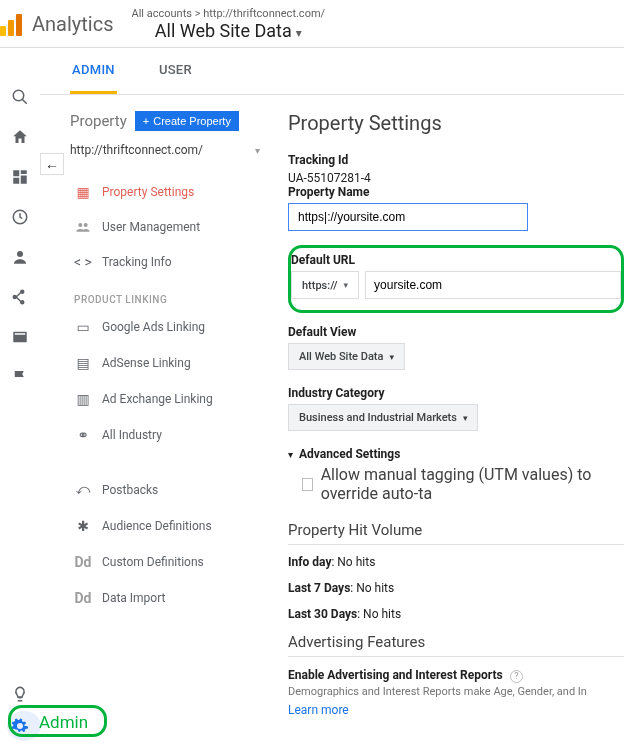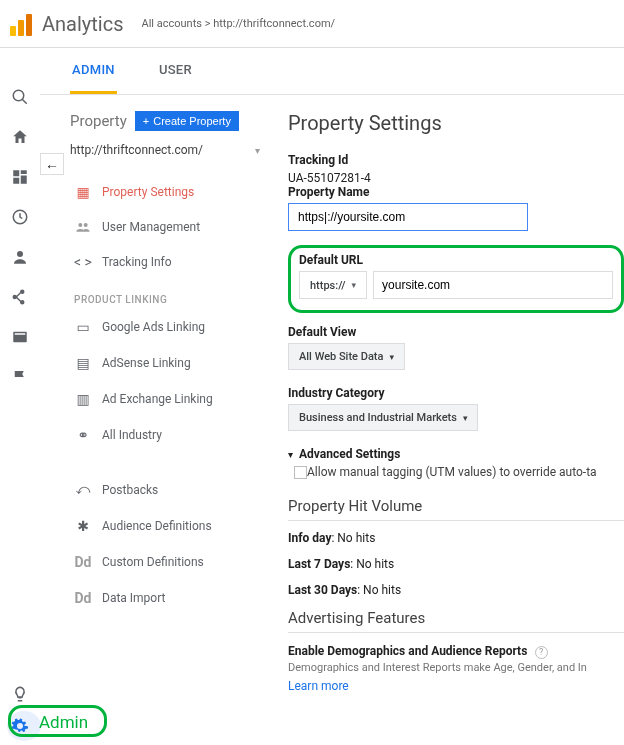--- a/index.html
+++ b/index.html
@@ -1,19 +1,19 @@
 <!DOCTYPE html>
 <html><head>
   <meta charset="utf-8">
   <style>
     * { box-sizing: border-box; margin: 0; padding: 0; }
     body { font-family: Roboto, Arial, sans-serif; font-size: 13px; color: #212121; width: 624px; background: #fff; }
 
     
-    .top-header { height: 48px; display: flex; align-items: center; padding-left: 10px; border-bottom: 1px solid #ddd; text-align: center; }
+    .top-header { height: 48px; display: flex; align-items: center; border-bottom: 1px solid #ddd; text-align: center; }
     .ga-logo { width: 24px; height: 24px; margin-right: 8px; display: flex; align-items: flex-end; gap: 2px; }
     .ga-logo .bar { width: 6px; border-radius: 1px; }
     .ga-logo .b1 { height: 10px; background: #fbbc04; }
     .ga-logo .b2 { height: 16px; background: #f29900; }
     .ga-logo .b3 { height: 22px; background: #e37400; }
     .app-title { font-size: 20px; color: #616161; font-weight: 400; }
     .breadcrumb-block { margin-left: 18px; overflow:hidden; }
     .breadcrumb-small { font-size: 11px; color: #616161; white-space: nowrap; }
     .breadcrumb-big { font-size: 18px; color: #212121; }
     .breadcrumb-big .chev { font-size: 12px; color:#616161; margin-left: 4px; }
@@ -60,27 +60,27 @@
     .settings-h2 { font-size:15px; font-weight:400; color:#424242; border-bottom:1px solid #e0e0e0; padding-bottom:5px; margin-bottom:10px; }
     .field-label { font-size:12px; font-weight:700; color:#212121; margin-bottom:4px; display:block; }
     .field-value { font-size:12px; color:#212121; }
     .text-input { width: 240px; padding:6px 9px; font-size:12px; border:1px solid #4285f4; margin-bottom:14px; }
 
     .url-row { display:flex; gap:6px; align-items:stretch; margin-bottom:6px; }
     .select-box { border:1px solid #dadce0; background:#fff; font-size:11px; font-weight:500; color:#3c4043; padding:6px 10px; display:flex; align-items:center; gap:6px; cursor:pointer; }
     .select-box .chev { font-size:9px; color:#5f6368; }
     .url-input { flex:1; border:1px solid #dadce0; font-size:12px; padding:6px 8px; }
 
-    .highlight-green { border: 3px solid #00b33c; border-radius: 14px; padding: 5px 8px; margin-bottom:12px; }
+    .highlight-green { border: 3px solid #00b33c; border-radius: 14px; padding: 5px 0; margin-bottom:12px; }
 
     .plain-select { display:inline-flex; border:1px solid #dadce0; background:#f1f3f4; font-size:11px; font-weight:500; color:#3c4043; padding:6px 10px; align-items:center; gap:6px; cursor:pointer; margin-bottom:16px; }
     .plain-select .chev { font-size:9px; }
 
     .adv-row { display:flex; align-items:center; gap:6px; font-size:12px; color:#212121; margin-bottom:4px; cursor:pointer; }
-    .checkbox-row { display:flex; align-items:center; font-size:12px; color:#424242; margin-left:6px; margin-bottom:18px; }
+    .checkbox-row { display:flex; align-items:center; gap:8px; font-size:16px; color:#424242; margin-left:14px; margin-bottom:18px; }
     .fake-cb { width:13px; height:13px; border:1px solid #bdbdbd; background:#fff; }
 
     .hits-line { font-size:12px; color:#212121; margin-bottom:12px; }
     .hits-line b { font-weight:700; }
 
     .adv-desc { font-size:11px; color:#757575; margin-bottom:4px; }
     .learn-link { font-size:12px; color:#1a73e8; cursor:pointer; display:inline-block; margin-bottom:10px; }
 
     .admin-annotation { position:absolute; left:8px; bottom:8px; border:3px solid #00b33c; border-radius:14px; padding:4px 16px 2px 28px; }
     .admin-annotation span { color:#00b33c; font-size:17px; }
@@ -93,20 +93,23 @@
 
 <div class="top-header">
   <div class="ga-logo">
     <div class="bar b1"></div>
       <div class="bar b2"></div>
       <div class="bar b3"></div>
   </div>
   <div class="app-title">Analytics</div>
   <div class="breadcrumb-block">
     <div class="breadcrumb-small">All accounts &gt; http://thriftconnect.com/</div>
+    <div class="breadcrumb-big">
+      <span>All Web Site Data</span><span class="chev">▾</span>
+    </div>
   </div>
 </div>
 
 <div class="below-header">
 
   <div class="left-rail" style="height:697px; position:relative;">
     <div style="height:6px;"></div>
     <div class="rail-icon">
       <svg viewBox="0 0 24 24" fill="none" stroke="#5f6368" stroke-width="2">
           <circle cx="10" cy="10" r="7"></circle>
@@ -300,21 +303,21 @@
           <span>Allow manual tagging (UTM values) to override auto-ta</span>
         </div>
 
         <div class="settings-h2">Property Hit Volume</div>
         <div class="hits-line"><b>Info day</b><span>: No hits</span></div>
         <div class="hits-line"><b>Last 7 Days</b><span>: No hits</span></div>
         <div class="hits-line"><b>Last 30 Days</b><span>: No hits</span></div>
 
         <div class="settings-h2">Advertising Features</div>
         <div style="margin-bottom:2px;">
-          <b style="font-size:12px;">Enable Demographics and Audience Reports</b>
+          <b style="font-size:12px;">Enable Advertising and Interest Reports</b>
           <span class="help-icon-small">?</span>
         </div>
         <div class="adv-desc">Demographics and Interest Reports make Age, Gender, and In</div>
         <span class="learn-link">Learn more</span>
         
       </div>
 
     </div>
   </div>
 </div>

